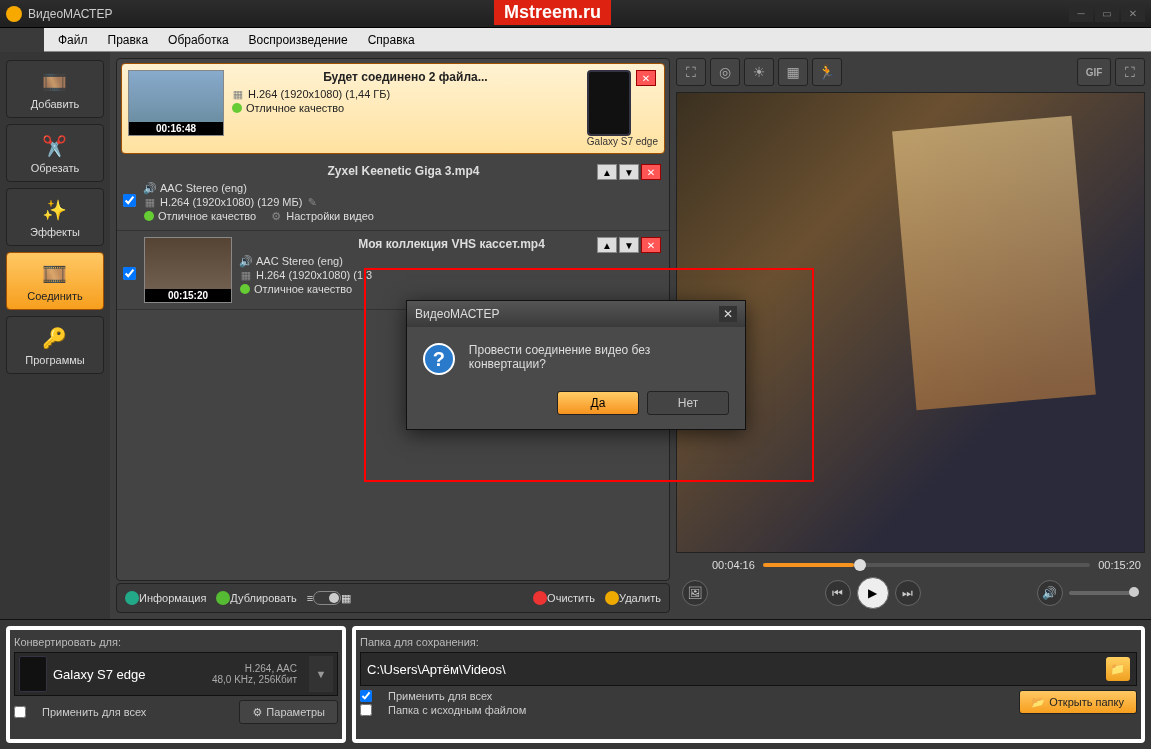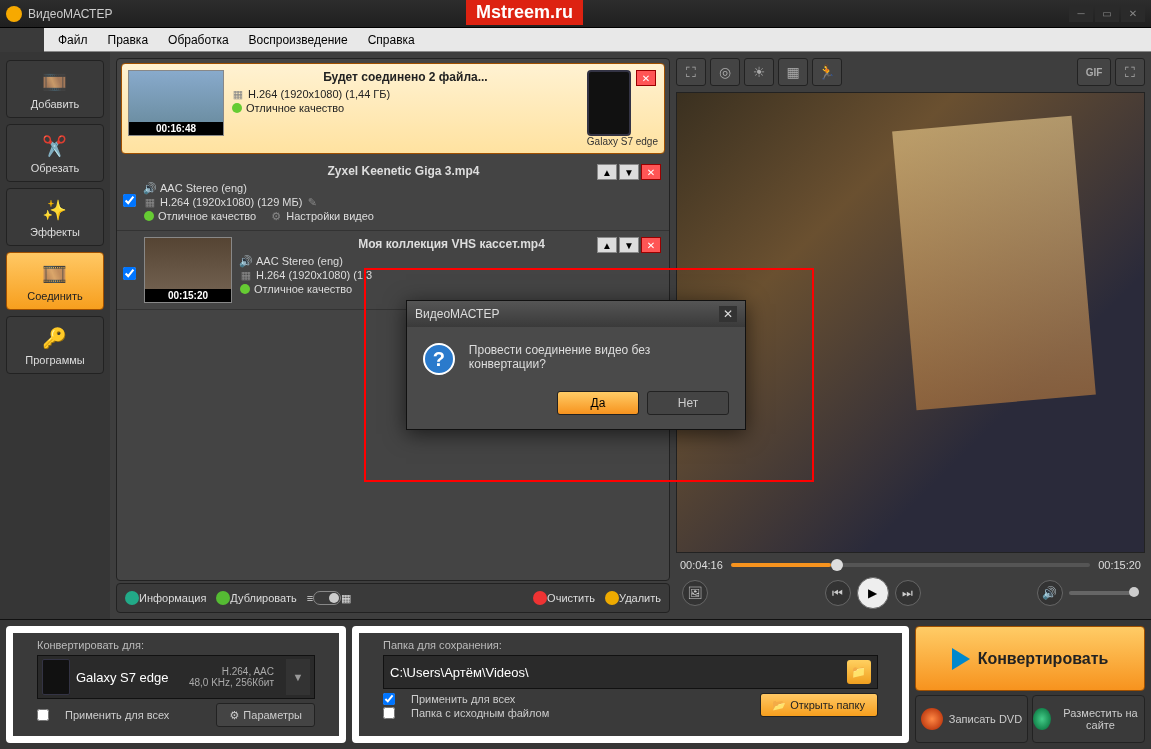--- a/index.html
+++ b/index.html
@@ -2,21 +2,21 @@
 <html><head>
 <meta charset="utf-8">
 <style>
 * { margin:0; padding:0; box-sizing:border-box; font-family:Tahoma,Verdana,sans-serif; }
 body { background:#1a1a1a; width:1151px; height:749px; overflow:hidden; position:relative; }
 .window { width:1151px; height:749px; background:#3a3a3a; display:flex; flex-direction:column; }
 .titlebar { height:28px; background:linear-gradient(#2d2d2d,#1f1f1f); display:flex; align-items:center; padding:0 6px; color:#ccc; font-size:12px; border-bottom:1px solid #000; }
 .titlebar .logo { width:16px; height:16px; background:#f7a900; border-radius:50%; margin-right:6px; }
 .titlebar .wbtns { margin-left:auto; display:flex; gap:2px; }
 .titlebar .wbtn { width:24px; height:16px; background:#2a2a2a; color:#888; display:flex; align-items:center; justify-content:center; font-size:10px; cursor:pointer; }
-.watermark { position:absolute; top:0; left:466px; background:#d21; color:#fff; font-size:18px; font-weight:bold; padding:2px 10px; z-index:50; }
+.watermark { position:absolute; top:0; left:494px; background:#d21; color:#fff; font-size:18px; font-weight:bold; padding:2px 10px; z-index:50; }
 .menubar { height:24px; background:#e8e8e8; display:flex; align-items:center; padding:0 6px; gap:4px; font-size:12px; border-bottom:1px solid #888;margin-left:44px; }
 .menubar span { padding:2px 8px; cursor:pointer; }
 .body { flex:1; display:flex; background:#3e3e3e; }
 .sidebar { width:110px; background:#363636; padding:8px 6px; display:flex; flex-direction:column; gap:6px; }
 .sbtn { height:58px; background:#3a3a3a; border:1px solid #222; border-radius:4px; display:flex; flex-direction:column; align-items:center; justify-content:center; gap:2px; color:#ddd; font-size:11px; cursor:pointer; }
 .sbtn.active { background:linear-gradient(#ffc864,#f79f1e); color:#222; border:1px solid #a05000; }
 .sbtn .sicon { width:28px; height:28px; display:flex; align-items:center; justify-content:center; font-size:20px; }
 .center { flex:1; display:flex; flex-direction:column; padding:6px; gap:2px; min-width:0; position:relative; }
 .filelist { flex:1; background:#444; border:1px solid #222; border-radius:4px; overflow:auto; }
 .item { display:flex; align-items:flex-start; padding:6px; border-bottom:1px solid #333; gap:8px; position:relative; }
@@ -39,35 +39,35 @@
 .listbar { height:30px; background:#3a3a3a; border:1px solid #222; border-radius:4px; display:flex; align-items:center; padding:0 8px; gap:10px; color:#ddd; font-size:11px; }
 .listbar .lb { display:flex; align-items:center; gap:0; cursor:pointer; }
 .listbar .sep { flex:1; }
 .lb .lic { width:14px; height:14px; border-radius:50%; }
 .right { width:475px; display:flex; flex-direction:column; padding:6px 6px 6px 0; }
 .toptools { height:30px; display:flex; gap:4px; margin-bottom:4px; }
 .tbtn { width:30px; height:28px; background:#444; border:1px solid #222; border-radius:3px; display:flex; align-items:center; justify-content:center; color:#aaa; font-size:14px; cursor:pointer; }
 .preview { flex:1; background:#000; border:1px solid #222; display:flex; align-items:center; justify-content:center; overflow:hidden; position:relative; }
 .preview .pimg { width:100%; height:100%; background:linear-gradient(135deg,#3a3020 0%,#6a5030 30%,#2a2a3a 70%); position:relative; }
 .preview .pimg::after { content:""; position:absolute; right:60px; top:30px; width:180px; height:280px; background:linear-gradient(#f0d090,#c08040); opacity:0.6; transform:rotate(-5deg); }
-.timeline { height:20px; display:flex; align-items:center; gap:8px; color:#ddd; font-size:11px; padding:6px 4px 2px; }
+.timeline { height:20px; display:flex; align-items:center; gap:8px; color:#ddd; font-size:11px; padding:6px 4px 2px;margin-left:32px; }
 .timeline .track { flex:1; height:4px; background:#555; position:relative; border-radius:2px; }
 .timeline .track .fill { position:absolute; left:0; top:0; bottom:0; width:28%; background:#f7931e; border-radius:2px; }
 .timeline .track .knob { position:absolute; left:28%; top:-4px; width:12px; height:12px; background:#ddd; border-radius:50%; }
 .pcontrols { height:40px; display:flex; align-items:center; padding:0 6px; gap:6px; }
 .cbtn { width:26px; height:26px; border:1px solid #666; border-radius:50%; background:#333; display:flex; align-items:center; justify-content:center; color:#ccc; cursor:pointer; font-size:12px; }
 .cbtn.big { width:32px; height:32px; background:#eee; color:#000; }
 .vol { width:70px; height:4px; background:#666; border-radius:2px; position:relative; }
 .vol::after { content:""; position:absolute; right:0; top:-4px; width:10px; height:10px; background:#ccc; border-radius:50%; }
 .bottom { height:130px; background:#363636; border-top:1px solid #111; display:flex; padding:6px; gap:6px; }
 .bcol { display:flex; flex-direction:column; gap:4px; }
 .tabs { width:100px; display:flex; flex-direction:column; gap:2px; }
 .tab { height:28px; background:#3a3a3a; border:1px solid #222; border-radius:3px; display:flex; align-items:center; justify-content:center; color:#ccc; font-size:11px; cursor:pointer; }
 .tab.active { background:linear-gradient(#ffc864,#f79f1e); color:#222; }
-.panel { background:#3a3a3a; border:7px solid #ffffff; border-radius:4px; padding:6px 24px; color:#ccc; font-size:11px; display:flex; flex-direction:column; gap:4px; }
+.panel { background:#3a3a3a; border:4px solid #ffffff; border-radius:4px; padding:6px 4px; color:#ccc; font-size:11px; display:flex; flex-direction:column; gap:4px; }
 .panel .ptitle { font-size:11px; color:#bbb; }
 .devicebox { height:44px; background:#2a2a2a; border:1px solid #111; display:flex; align-items:center; padding:4px; gap:6px; }
 .devicebox .dthumb { width:28px; height:36px; background:#111; border:1px solid #334; border-radius:2px; }
 .devicebox .dname { font-size:13px; color:#fff; flex:1; }
 .devicebox .dinfo { font-size:10px; color:#aaa; text-align:right; padding-right:6px; }
 .devicebox .darrow { width:24px; height:36px; background:#333; display:flex; align-items:center; justify-content:center; color:#999; cursor:pointer; }
 .pathbox { height:34px; background:#2a2a2a; border:1px solid #111; display:flex; align-items:center; padding:0 6px; gap:6px; color:#fff; font-size:13px; }
 .pathbox .folder { width:24px; height:24px; background:linear-gradient(#ffd060,#f0a020); border-radius:3px; cursor:pointer; display:flex; align-items:center; justify-content:center; font-size:12px; }
 .chkrow { display:flex; align-items:center; gap:16px; font-size:11px; color:#ccc; }
 .chkrow input { width:12px; height:12px; }
@@ -317,36 +317,20 @@
               <span>Папка с исходным файлом</span>
             </label>
         </div>
         <div class="smallbtn orange">
             <span>📂</span>
             <span>Открыть папку</span>
           </div>
       </div>
     </div>
 
-    <div class="bcol" style="width:230px;gap:4px">
-      <div class="bigbtn">
-          <div class="play"></div>
-          <span>Конвертировать</span>
-        </div>
-      <div style="display:flex;gap:4px;height:48px">
-        <div class="actbtn">
-            <div class="aicon" style="background:radial-gradient(#f84,#a20)"></div>
-            <span>Записать DVD</span>
-          </div>
-        <div class="actbtn">
-            <div class="aicon" style="background:radial-gradient(#4c8,#063)"></div>
-            <span>Разместить на сайте</span>
-          </div>
-      </div>
-    </div>
   </div>
 </div>
 
 <div class="dialog-frame"></div>
 <div class="dialog">
   <div class="dtitle">
       <span>ВидеоМАСТЕР</span>
       <div class="x">✕</div>
     </div>
   <div class="dbody">

